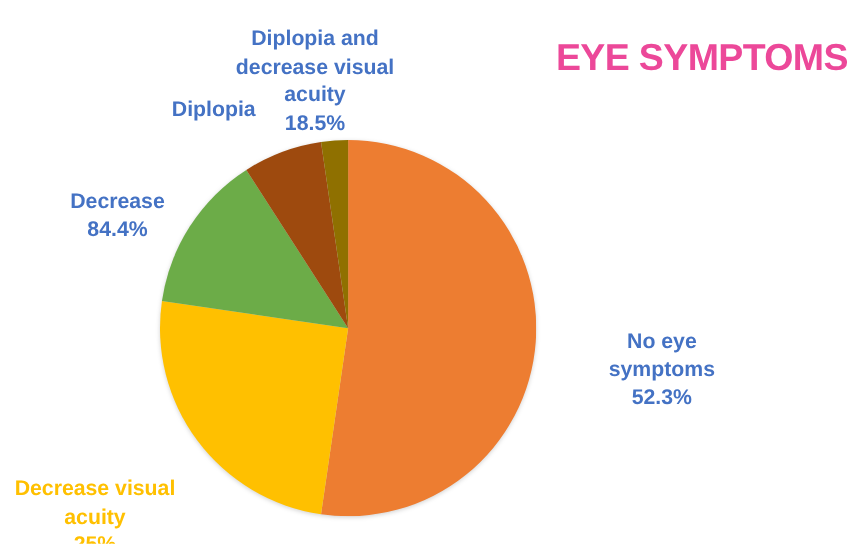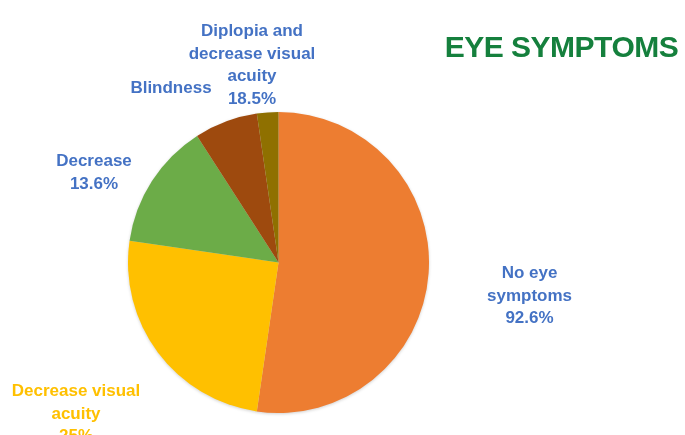--- a/index.html
+++ b/index.html
@@ -69,53 +69,53 @@
   .label-decrease { left: -8px;  top: 358px; width: 168px; color: #FFC000; }
   .label-blindness{ left: 18px;  top: 128px; width: 152px; }
   .label-diplopia { left: 112px; top: 55px;  width: 118px; }
   .label-diplopia-dva { left: 168px; top: -2px; width: 168px; }
 </style>
 </head>
 <body>
 
 <div id="chart-root">
 
-  <div class="chart-title" style="color: #15803d;">EYE SYMPTOMS</div>
+  <div class="chart-title" style="color: #ec4899;">EYE SYMPTOMS</div>
 
   <div class="pie-wrap">
     <svg class="pie-svg" viewBox="0 0 301 301">
       <g id="pie-slices">
           <path d="M 150.5 150.5 L 150.5 0 A 150.5 150.5 0 1 1 128.826377225886 299.4312058496989 Z" fill="#ED7D31"></path>
           <path d="M 150.5 150.5 L 128.826377225886 299.4312058496989 A 150.5 150.5 0 0 1 1.568794150301045 128.82637722588595 Z" fill="#FFC000"></path>
           <path d="M 150.5 150.5 L 1.568794150301045 128.82637722588595 A 150.5 150.5 0 0 1 69.06125155490518 23.937840364125563 Z" fill="#6CAC48"></path>
           <path d="M 150.5 150.5 L 69.06125155490518 23.937840364125563 A 150.5 150.5 0 0 1 128.82637722588603 1.568794150301045 Z" fill="#9E4A0E"></path>
           <path d="M 150.5 150.5 L 128.82637722588603 1.568794150301045 A 150.5 150.5 0 0 1 150.49999999999997 0 Z" fill="#8F7000"></path>
         </g>
     </svg>
   </div>
 
   <div class="data-label label-noeye">
     <span>No eye
 symptoms</span>
-    <span class="lbl-value">92.6%</span>
+    <span class="lbl-value">52.3%</span>
   </div>
 
   <div class="data-label label-decrease" style="color: rgb(255, 192, 0);">
     <span>Decrease visual
 acuity</span>
     <span class="lbl-value">25%</span>
   </div>
 
   <div class="data-label label-blindness">
     <span>Decrease</span>
-    <span class="lbl-value">13.6%</span>
+    <span class="lbl-value">84.4%</span>
   </div>
 
   <div class="data-label label-diplopia">
-    <span>Blindness</span>
+    <span>Diplopia</span>
   </div>
 
   <div class="data-label label-diplopia-dva">
     <span>Diplopia and
 decrease visual
 acuity</span>
     <span class="lbl-value">18.5%</span>
   </div>
 
 </div>

